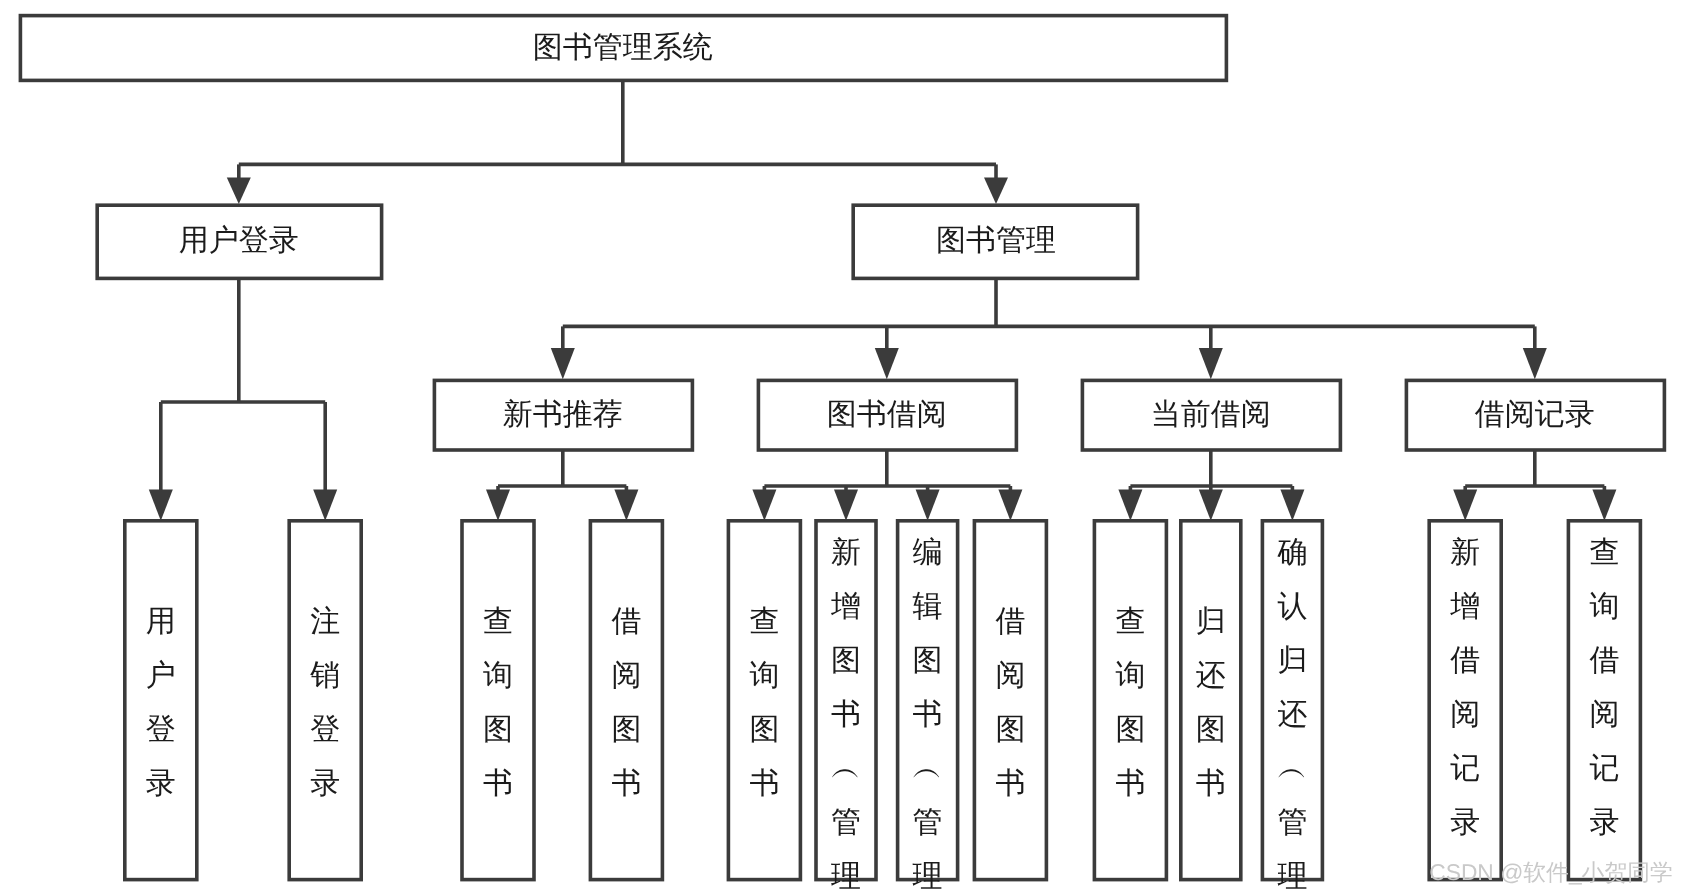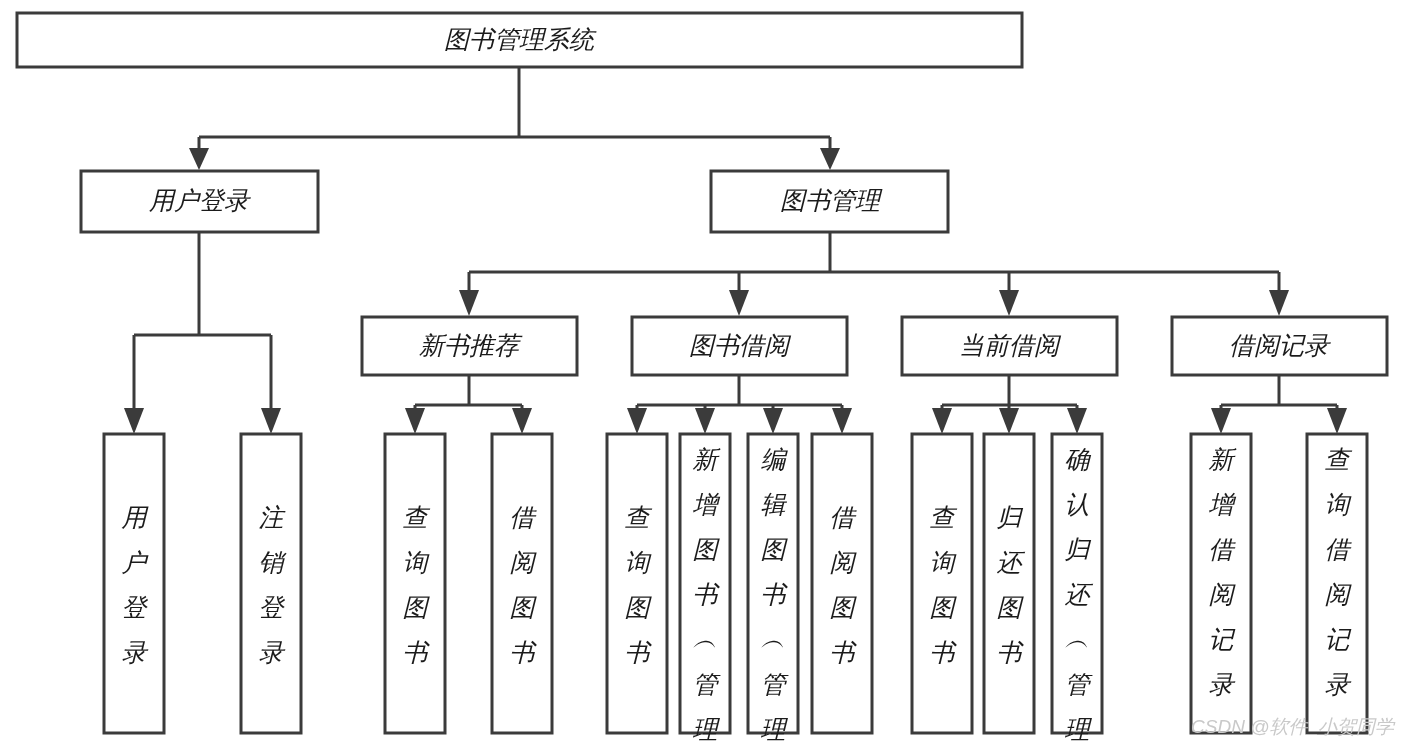--- a/index.html
+++ b/index.html
@@ -11,21 +11,20 @@
   body {
     width: 1405px;
     height: 747px;
     font-family: "Liberation Sans", "DejaVu Sans", sans-serif;
     overflow: hidden;
   }
   #diagram-root {
     position: relative;
     width: 1405px;
     height: 747px;
-    font-style: italic;
   }
   svg#tree-svg {
     position: absolute;
     top: 0;
     left: 0;
     width: 1405px;
     height: 747px;
   }
   .node-box {
     fill: #ffffff;

